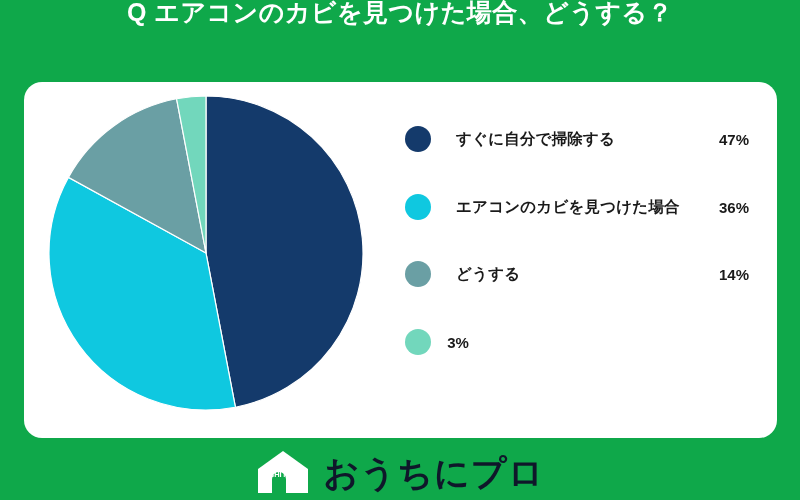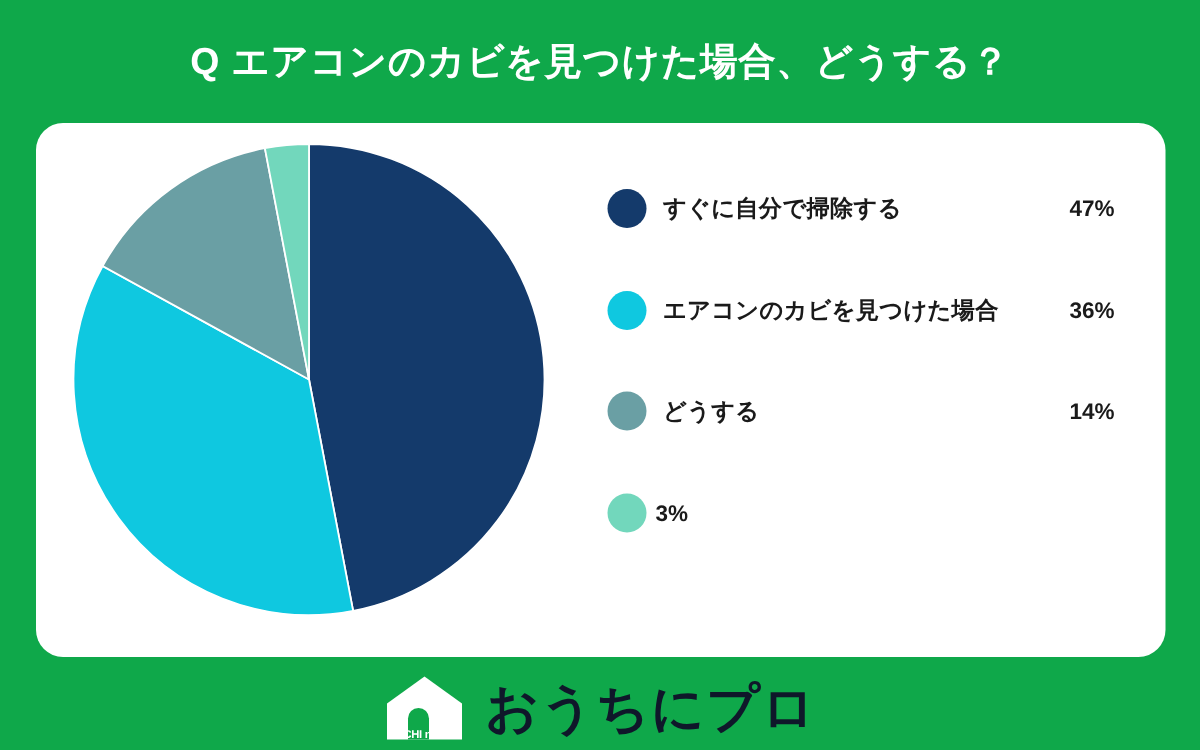--- a/index.html
+++ b/index.html
@@ -16,21 +16,20 @@
   }
 
   
   #title-bar {
     position: absolute;
     left: 0;
     top: 0;
     width: 800px;
     height: 82px;
     display: flex;
-    align-items: center;
     justify-content: center;
   }
   #title-text {
     color: #ffffff;
     font-size: 25px;
     font-weight: bold;
     letter-spacing: 0.5px;
     white-space: nowrap;
     text-align: center;
     line-height: 1;
@@ -83,33 +82,33 @@
   .legend-row[data-row="3"] { top: 213px; }
 
   .legend-dot {
     width: 26px;
     height: 26px;
     border-radius: 50%;
     flex: 0 0 26px;
   }
   .legend-label {
     flex: 1 1 auto;
-    margin-left: 11px;
+    margin-left: 25px;
     font-size: 15.5px;
     font-weight: bold;
     color: #1a1a1a;
     white-space: nowrap;
     letter-spacing: 0.2px;
   }
   .legend-value {
     flex: 0 0 auto;
     font-size: 15px;
     font-weight: bold;
     color: #1a1a1a;
-    text-align: left;
+    text-align: center;
     min-width: 42px;
     margin-left: 6px;
   }
 
   
   #footer-logo {
     position: absolute;
     left: 0;
     top: 444px;
     width: 800px;
@@ -122,21 +121,21 @@
   #logo-mark {
     position: relative;
     width: 54px;
     height: 46px;
     flex: 0 0 54px;
   }
   #logo-mark svg { display: block; }
   #logo-mark-text {
     position: absolute;
     left: 0;
-    bottom: 1px;
+    bottom: 16px;
     width: 54px;
     text-align: center;
     font-size: 7.5px;
     font-weight: bold;
     color: #ffffff;
     letter-spacing: -0.2px;
     white-space: nowrap;
   }
   #logo-wordmark {
     font-size: 35px;

